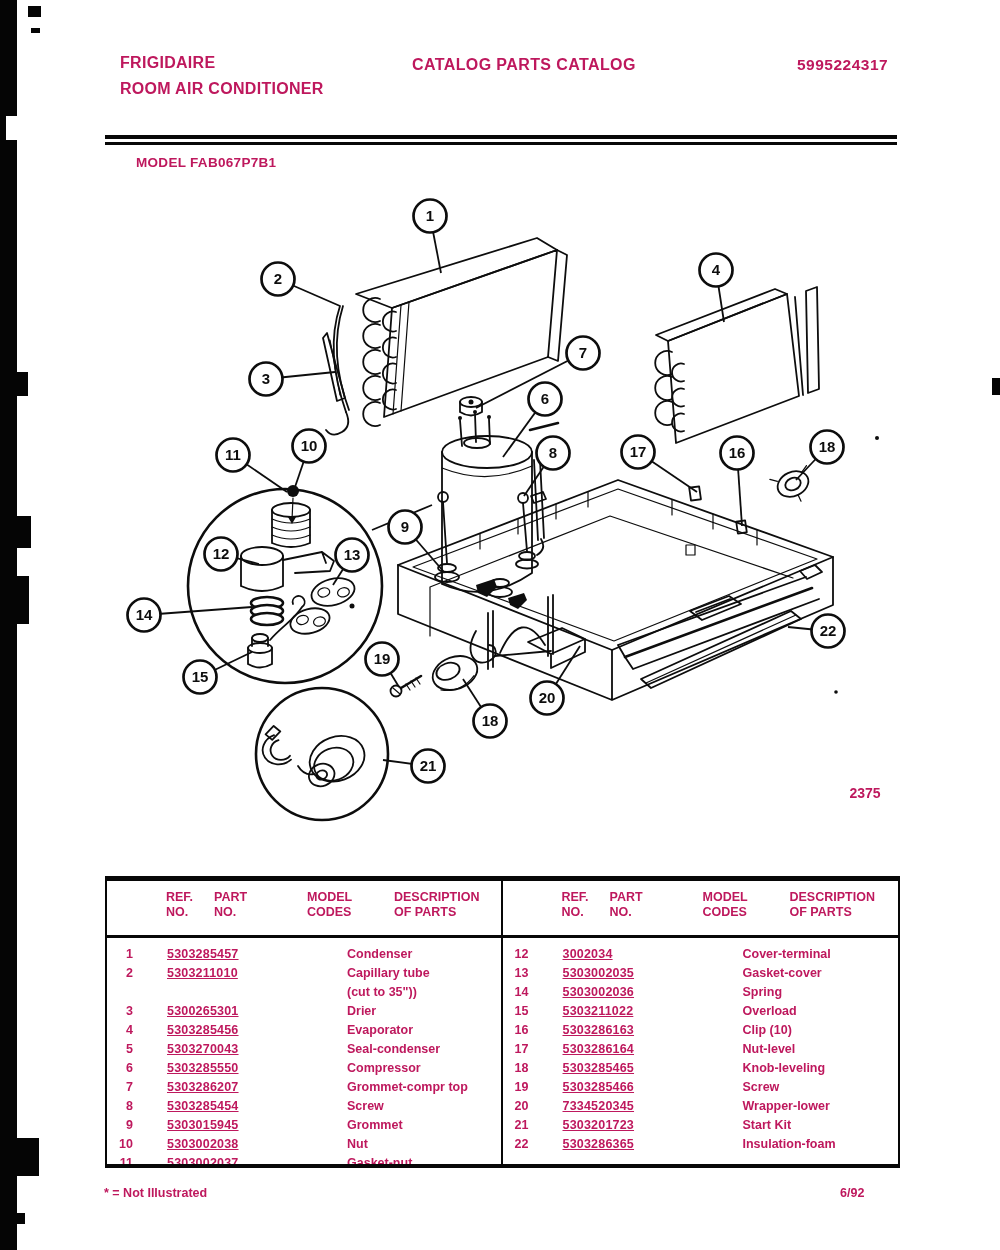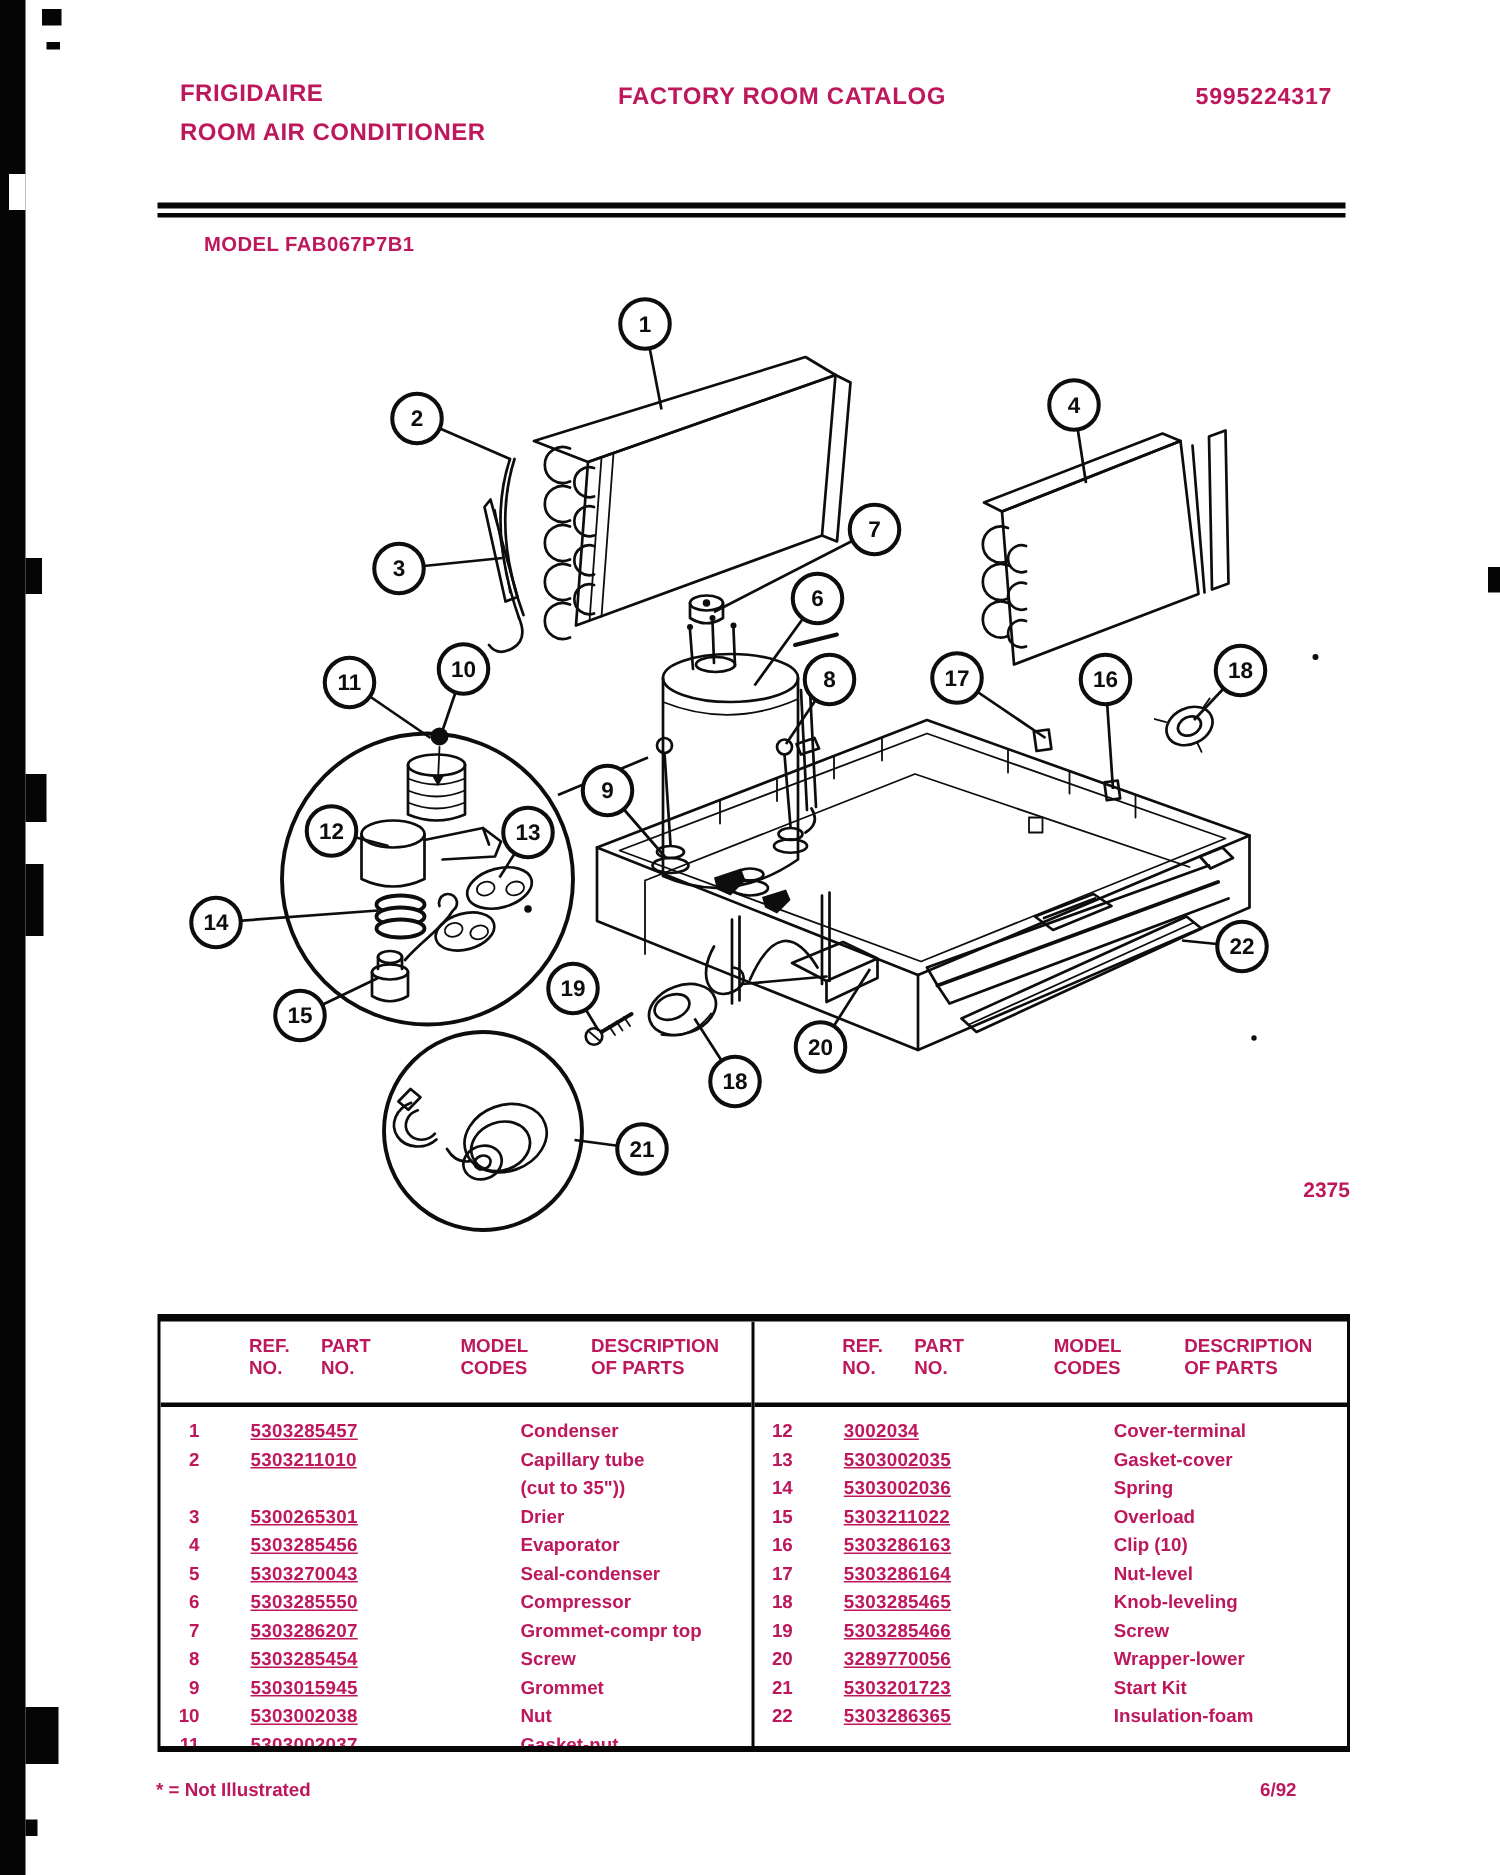--- a/index.html
+++ b/index.html
@@ -9,21 +9,21 @@
   }
   .abs{position:absolute;}
   .b{font-weight:bold;}
   
   .brand1{left:120px;top:54px;font-size:16px;letter-spacing:.3px;}
   .brand2{left:120px;top:80px;font-size:16px;letter-spacing:.3px;}
   .cat-title{left:412px;top:56px;font-size:16px;letter-spacing:.4px;}
   .pub-num{left:797px;top:56px;font-size:15.5px;letter-spacing:.5px;}
   .dbl-rule{left:105px;top:135px;width:792px;height:3px;border-top:4px solid #070707;border-bottom:3px solid #070707;}
   .model-line{left:112px;top:155px;font-size:13.5px;letter-spacing:.3px;padding-left:24px;}
-  .fig-num{left:830px;top:785px;width:70px;text-align:right;font-size:14px;}
+  .fig-num{left:830px;top:785px;width:70px;text-align:center;font-size:14px;}
   
   .art{background:#050505;}
   .art-w{background:#ffffff;}
   
   .ptable{
     left:105px;top:876px;width:795px;height:292px;
     border-top:5px solid #070707;border-bottom:4px solid #070707;
     border-left:2px solid #070707;border-right:2px solid #070707;
     display:flex;box-sizing:border-box;overflow:hidden;
   }
@@ -65,21 +65,21 @@
   <div class="abs art" style="left:17px;top:516px;width:14px;height:32px;"></div>
   <div class="abs art" style="left:17px;top:576px;width:12px;height:48px;"></div>
   <div class="abs art" style="left:17px;top:1138px;width:22px;height:38px;"></div>
   <div class="abs art" style="left:17px;top:1213px;width:8px;height:11px;"></div>
   <div class="abs art" style="left:28px;top:6px;width:13px;height:11px;"></div>
   <div class="abs art" style="left:31px;top:28px;width:9px;height:5px;"></div>
   <div class="abs art" style="left:992px;top:378px;width:8px;height:17px;"></div>
 
   <div class="abs b brand1">FRIGIDAIRE</div>
   <div class="abs b brand2">ROOM AIR CONDITIONER</div>
-  <div class="abs b cat-title">FACTORY ROOM CATALOG</div>
+  <div class="abs b cat-title">CATALOG PARTS CATALOG</div>
   <div class="abs b pub-num">5995224317</div>
   <div class="abs dbl-rule"></div>
   <div class="abs b model-line">MODEL FAB067P7B1</div>
   <div class="abs b fig-num">2375</div>
 
   <svg id="diagram" viewBox="0 0 1000 1250">
 
     <g>
       <path class="ln" d="M356,294 L537,238 L557,250 L392,308 Z"></path>
       <path class="ln" d="M392,308 L557,250 L548,357 L384,417 Z"></path>
@@ -508,21 +508,21 @@
             <div class="tcell tcell-desc">Knob-leveling</div>
           </div>
           <div class="trow">
             <div class="tcell tcell-ref">19</div>
             <div class="tcell tcell-part">5303285466</div>
             <div class="tcell tcell-codes"></div>
             <div class="tcell tcell-desc">Screw</div>
           </div>
           <div class="trow">
             <div class="tcell tcell-ref">20</div>
-            <div class="tcell tcell-part">3289770056</div>
+            <div class="tcell tcell-part">7334520345</div>
             <div class="tcell tcell-codes"></div>
             <div class="tcell tcell-desc">Wrapper-lower</div>
           </div>
           <div class="trow">
             <div class="tcell tcell-ref">21</div>
             <div class="tcell tcell-part">5303201723</div>
             <div class="tcell tcell-codes"></div>
             <div class="tcell tcell-desc">Start Kit</div>
           </div>
           <div class="trow">

